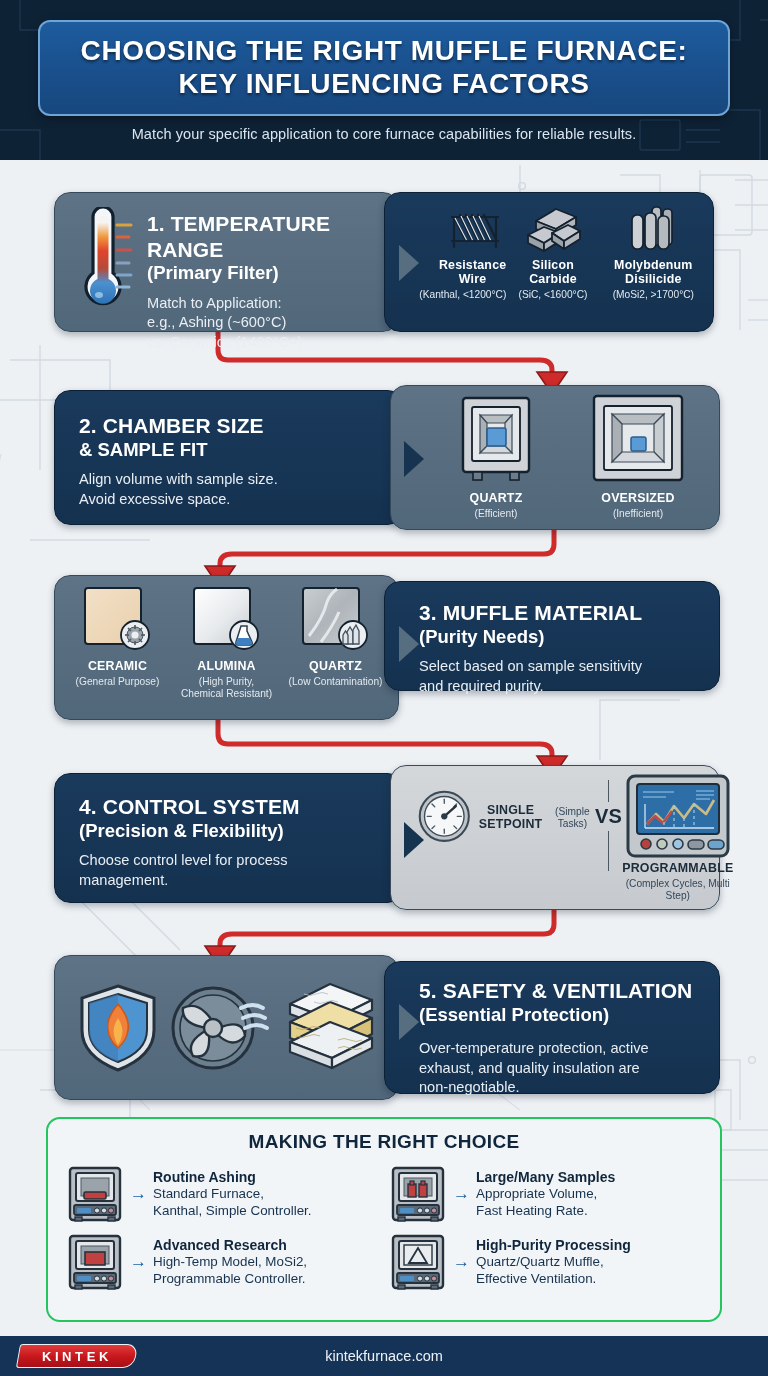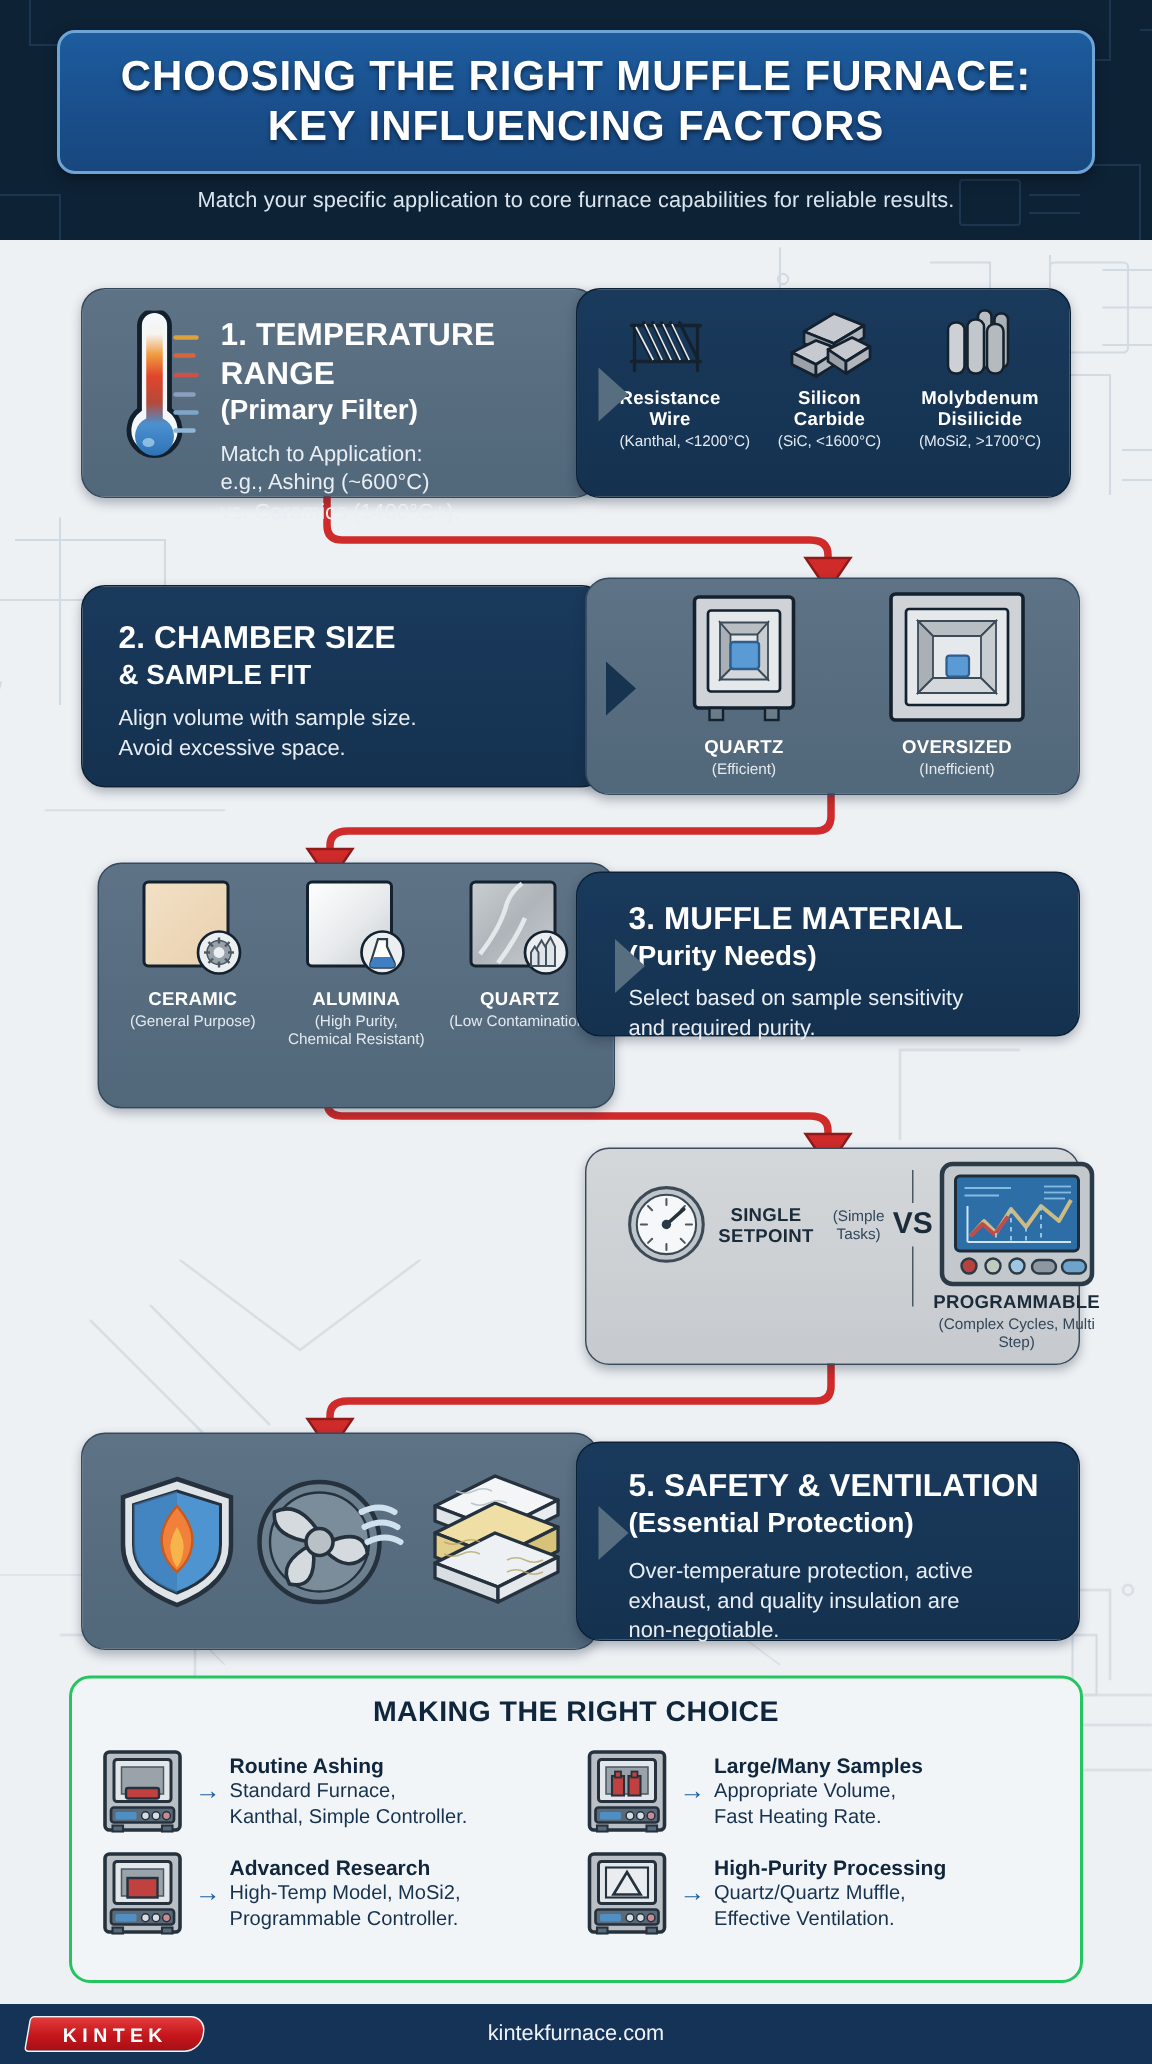--- a/index.html
+++ b/index.html
@@ -265,21 +265,21 @@
 e.g., Ashing (~600°C)
 vs. Ceramics (1400°C+).</div>
       </div>
 
       <div class="notch" style="left:344px; top:52px; border-top:18px solid transparent; border-bottom:18px solid transparent; border-left:20px solid #576d80;"></div>
     </div>
 
     <div class="panel-dark" style="position:absolute; left:330px; top:0; width:330px; height:140px;">
       <div style="display:flex; height:100%; padding:8px 6px 8px 28px;">
 
-        <div style="flex:1; display:flex; flex-direction:column; align-items:flex-start;">
+        <div style="flex:1; display:flex; flex-direction:column; align-items:flex-end;">
           <svg width="62" height="56" viewBox="0 0 62 56">
             <g stroke="#14212e" stroke-width="2.2" fill="none" stroke-linecap="round">
               <path d="M10 46 L10 16"></path>
                 <path d="M52 46 L52 16"></path>
               <path d="M10 16 L22 40"></path>
                 <path d="M16 14 L28 40"></path>
                 <path d="M22 14 L34 40"></path>
               <path d="M28 14 L40 40"></path>
                 <path d="M34 14 L46 40"></path>
                 <path d="M40 14 L52 38"></path>
@@ -385,21 +385,21 @@
       </div>
     </div>
   </div>
 
   <svg class="connector" style="left:150px; top:522px; width:450px; height:68px;" viewBox="0 0 450 68">
     <path d="M404 2 L404 22 Q404 32 394 32 L82 32 Q70 32 70 42 L70 48" fill="none" stroke="#cf2b2b" stroke-width="5" stroke-linecap="round"></path>
     <path d="M55 44 L85 44 L70 66 z" fill="#cf2b2b" stroke="#8f1a1a" stroke-width="1.6"></path>
   </svg>
 
   <div class="section" style="left:54px; top:575px; width:666px; height:145px;">
-    <div class="panel-slate" style="position:absolute; left:11px; top:0; width:345px; height:164px;">
+    <div class="panel-slate" style="position:absolute; left:0; top:0; width:345px; height:145px;">
       <div style="display:flex; height:100%; padding:10px 8px 6px 8px;">
 
         <div style="flex:1; display:flex; flex-direction:column; align-items:center;">
           <svg width="78" height="72" viewBox="0 0 78 72">
             <defs>
                 <linearGradient id="cerG" x1="0" y1="0" x2="1" y2="1">
               <stop offset="0%" stop-color="#f3e0c6"></stop>
                   <stop offset="100%" stop-color="#e8d0ad"></stop>
                 </linearGradient>
               </defs>
@@ -480,20 +480,29 @@
       </div>
     </div>
   </div>
 
   <svg class="connector" style="left:180px; top:712px; width:400px; height:68px;" viewBox="0 0 400 68">
     <path d="M38 2 L38 22 Q38 32 48 32 L360 32 Q372 32 372 42 L372 48" fill="none" stroke="#cf2b2b" stroke-width="5" stroke-linecap="round"></path>
     <path d="M357 44 L387 44 L372 66 z" fill="#cf2b2b" stroke="#8f1a1a" stroke-width="1.6"></path>
   </svg>
 
   <div class="section" style="left:54px; top:765px; width:666px; height:145px;">
+    <div class="panel-dark" style="position:absolute; left:0; top:8px; width:350px; height:130px;">
+      <div style="padding:20px 18px 0 24px;">
+        <div class="htitle"><span>4.</span> <span>CONTROL SYSTEM</span></div>
+        <div class="hsub">(Precision &amp; Flexibility)</div>
+        <div class="bodytext" style="white-space:pre-line;">Choose control level for process
+management.</div>
+      </div>
+      <div class="notch" style="position:absolute; left:349px; top:48px; border-top:18px solid transparent; border-bottom:18px solid transparent; border-left:20px solid #16344f;"></div>
+    </div>
 
     <div class="panel-grey" style="position:absolute; left:336px; top:0; width:330px; height:145px;">
       <div style="display:flex; align-items:flex-start; height:100%; padding:8px 8px 6px 26px;">
 
         <div style="flex:1; display:flex; flex-direction:row; align-items:center;">
           <svg width="80" height="86" viewBox="0 0 80 86">
             <circle cx="40" cy="42" r="36" fill="#c0c5c9" stroke="#3c4a57" stroke-width="3"></circle>
             <circle cx="40" cy="42" r="29" fill="#f5f7f8" stroke="#3c4a57" stroke-width="2"></circle>
             <g stroke="#4b5862" stroke-width="2" stroke-linecap="round">
               <line x1="40" y1="17" x2="40" y2="23"></line>

